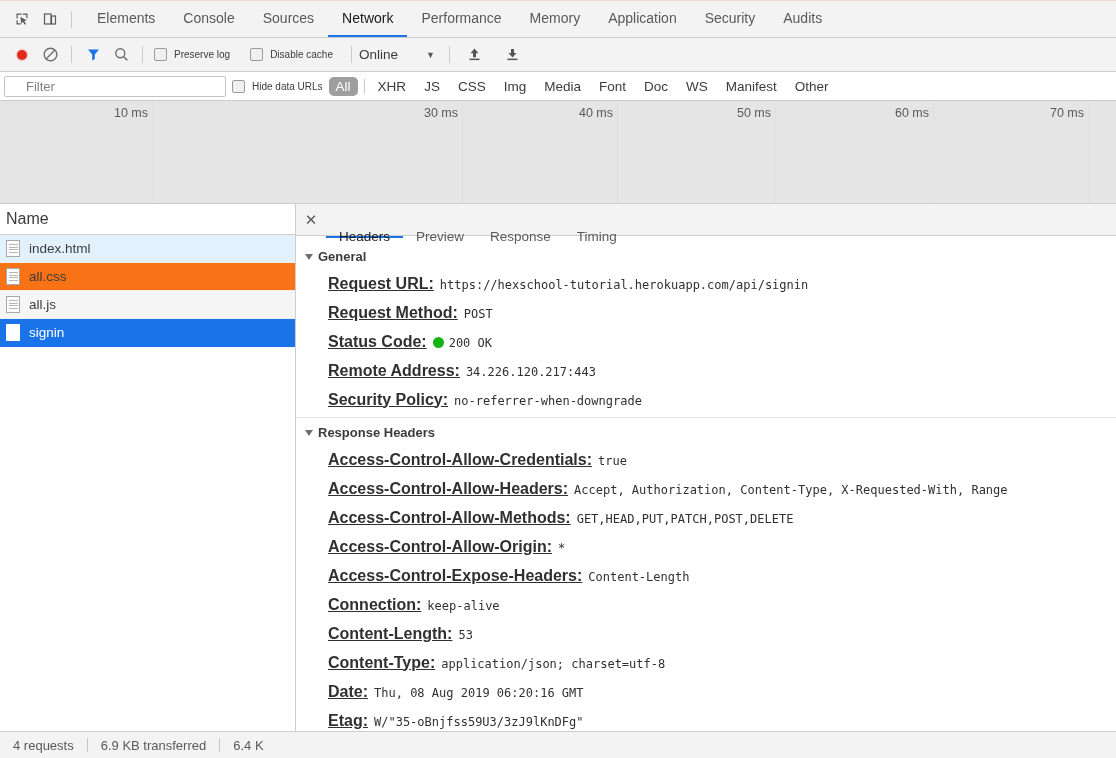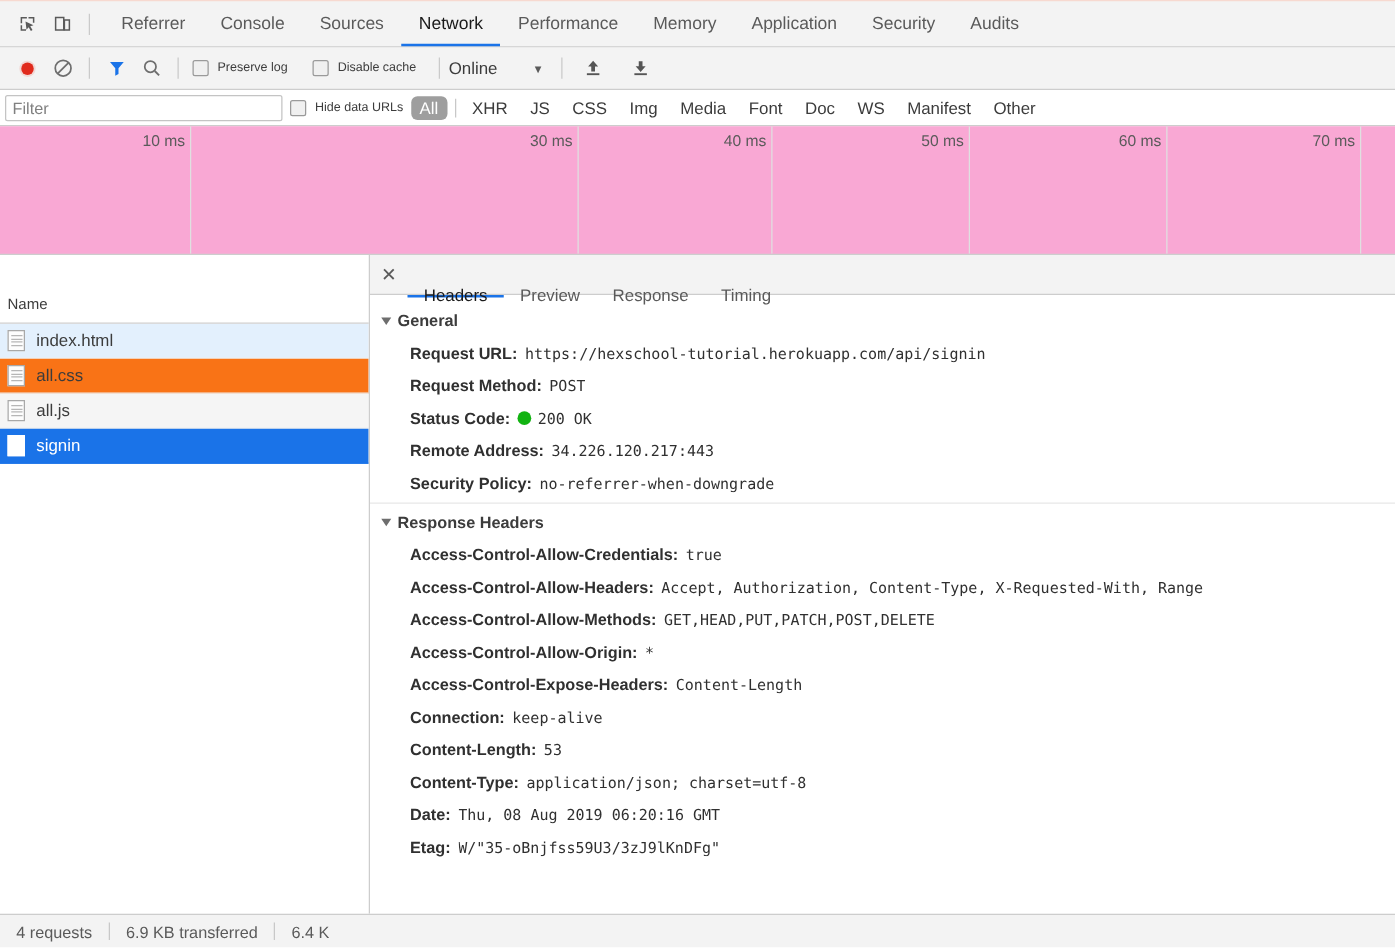--- a/index.html
+++ b/index.html
@@ -66,36 +66,36 @@
     background: #fff;
     border-bottom: 1px solid #cdcdcd;
   }
   .filter-input {
     width: 222px; height: 21px;
     margin: 0 6px 0 4px;
     border: 1px solid #c4c4c4; border-radius: 2px;
     background: #fff;
     font-family: "Liberation Sans", sans-serif;
     font-size: 13px; color: #3c3c3c;
-    padding: 0 5px; outline: none;
+    padding: 0 21px; outline: none;
   }
   .filter-input::placeholder { color: #808080; }
   .types { display: flex; align-items: center; gap: 0; }
   .type-pill {
     font-size: 13.5px; color: #3c3c3c;
     padding: 2px 7px; border-radius: 5px;
     cursor: pointer; white-space: nowrap; margin: 0 2px;
   }
   .type-pill.active { background: #9e9e9e; color: #fff; }
   .tsep { width: 1px; height: 15px; background: #c8c8c8; margin: 0 4px; }
 
   
   .overview {
     height: 103px; min-height: 103px;
-    position: relative; background: #f9a8d4;
+    position: relative; background: #e5e5e5;
     border-bottom: 1px solid #cdcdcd;
     overflow: hidden;
   }
   .tickband { position: absolute; inset: 0; }
   .tick {
     position: absolute; top: 0; bottom: 0;
     border-right: 1px solid #e0e0e0;
   }
   .tick span {
     position: absolute; right: 4px; top: 5px;
@@ -104,24 +104,23 @@
 
   
   .split { flex: 1; display: flex; min-height: 0; }
 
   
   .reqpanel { width: 295px; min-width: 295px; display: flex; flex-direction: column; background: #fff; }
   .req-header {
     height: 31px; min-height: 31px;
     display: flex; align-items: center;
     padding-left: 6px;
-    font-size: 12px; color: #3c3c3c;
+    font-size: 16px; color: #3c3c3c;
     background: #fff;
     border-bottom: 1px solid #cdcdcd;
-    margin-top: 24px;
   }
   .req-list { flex: 1; overflow: hidden; }
   .req-row {
     height: 28px; display: flex; align-items: center;
     padding-left: 6px; cursor: pointer;
     border-bottom: 1px solid #f0f0f0;
     font-size: 13.5px; color: #3c3c3c;
   }
   .req-row.even { background: #f97316; }
   .req-row.odd  { background: #f5f5f5; }
@@ -169,21 +168,21 @@
     border-left: 4.5px solid transparent;
     border-right: 4.5px solid transparent;
     border-top: 6px solid #6e6e6e;
   }
   .section-rule { height: 1px; background: #e8e8e8; margin: 3px 0 2px 0; }
   .hrow {
     display: flex; align-items: baseline;
     padding: 5.5px 0 5.5px 32px;
     white-space: nowrap;
   }
-  .hname { font-size: 13px; font-weight: bold; color: #303030; flex: none; }
+  .hname { font-size: 16px; font-weight: bold; color: #303030; flex: none; text-decoration: underline; }
   .hval {
     font-family: "DejaVu Sans Mono", monospace;
     font-size: 12px; color: #303030; margin-left: 6px;
     overflow: hidden; text-overflow: clip;
   }
   .status-dot {
     display: inline-block; width: 11px; height: 11px; border-radius: 50%;
     background: #12b312; margin: 0 5px 0 6px; position: relative; top: 1px;
   }
 
@@ -216,21 +215,21 @@
       </div>
       <div class="icon-btn">
         <svg width="16" height="16" viewBox="0 0 16 16">
           <rect x="2.5" y="3" width="6.5" height="10" fill="none" stroke="#5a5a5a" stroke-width="1.2"></rect>
           <rect x="9.5" y="5" width="4" height="8" fill="none" stroke="#5a5a5a" stroke-width="1.2"></rect>
         </svg>
       </div>
       <div class="vsep"></div>
     </div>
     <div class="tabs">
-      <div class="tab">Referrer</div>
+      <div class="tab">Elements</div>
       <div class="tab">Console</div>
       <div class="tab">Sources</div>
       <div class="tab active">Network</div>
       <div class="tab">Performance</div>
       <div class="tab">Memory</div>
       <div class="tab">Application</div>
       <div class="tab">Security</div>
       <div class="tab">Audits</div>
     </div>
   </div>

